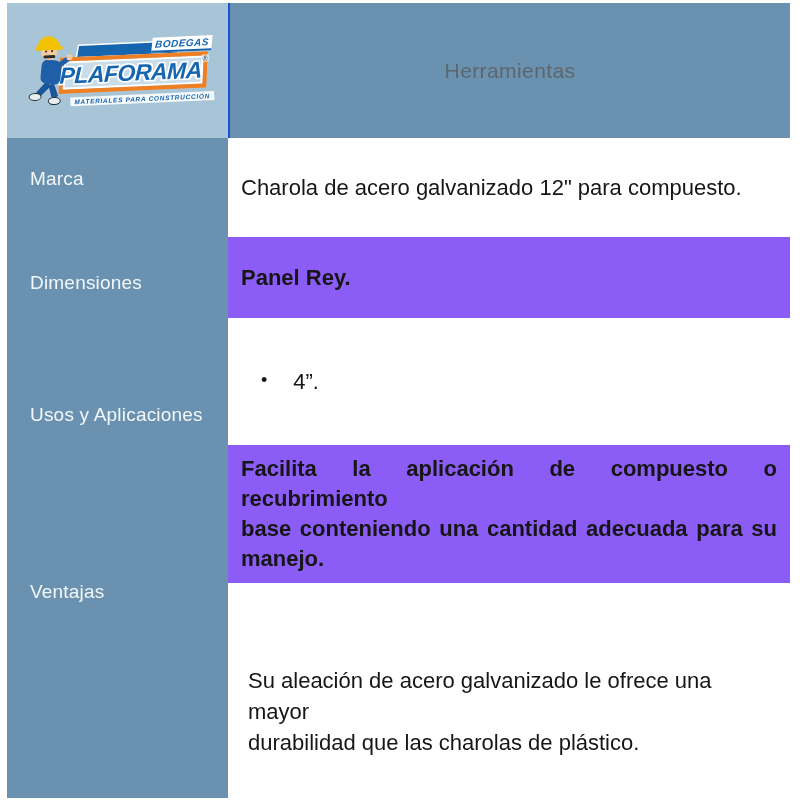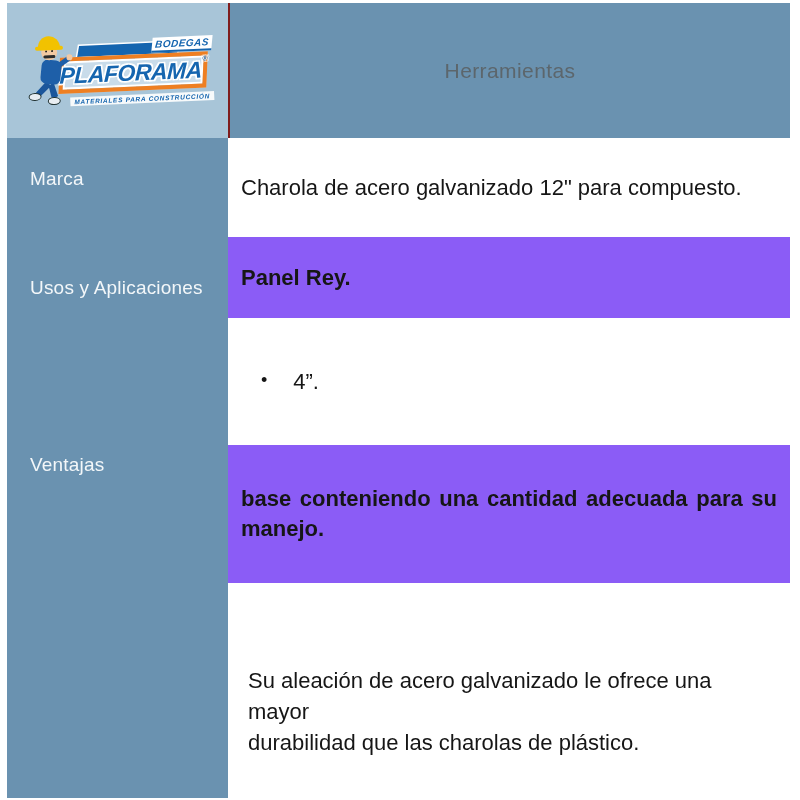--- a/index.html
+++ b/index.html
@@ -21,21 +21,21 @@
   .label-row {
     display:flex; align-items:center; padding-left:23px; box-sizing:border-box;
     color:#f3f7f9; font-size:19px; letter-spacing:0.2px;
   }
   .rh1 { height:99px; }  .rh2 { height:81px; }  .rh3 { height:127px; }
   .rh4 { height:138px; } .rh5 { height:215px; }
 
   
   .right-col { position:absolute; left:221px; top:0; width:562px; height:795px; }
   .header-cell {
-    height:135px; background:#6a92b0; border-left:2px solid #7f1d1d; box-sizing:border-box;
+    height:135px; background:#6a92b0; border-left:2px solid #1d4ed8; box-sizing:border-box;
     display:flex; align-items:center; justify-content:center;
   }
   .header-title { color:#5c666c; font-size:21px; letter-spacing:0.4px; }
   .vrow {
     box-sizing:border-box; display:flex; align-items:center;
     padding:0 13px; font-size:22px; color:#161616;
   }
   .bg-white { background:#ffffff; }
   .bg-gray  { background:#8b5cf6;font-weight:bold; }
 
@@ -123,20 +123,23 @@
           <rect x="13" y="12" width="28" height="4" rx="2" fill="#f2c200"></rect>
           <rect x="25" y="3" width="4" height="6" rx="2" fill="#f2c200"></rect>
         </svg>
       </div>
     </div>
 
     <div class="labels-col">
       <div class="label-row rh2">
         <span>Marca</span>
       </div>
+      <div class="label-row rh3">
+        <span>Dimensiones</span>
+      </div>
       <div class="label-row rh4">
         <span>Usos y Aplicaciones</span>
       </div>
       <div class="label-row rh5">
         <span>Ventajas</span>
       </div>
     </div>
   </div>
 
   <div class="right-col">
@@ -151,20 +154,21 @@
     <div class="vrow rh2 bg-gray">
       <span>Panel Rey.</span>
     </div>
 
     <div class="vrow rh3 bg-white bullet-row">
       <span class="bullet-marker">•</span>
       <span>4”.</span>
     </div>
 
     <div class="vrow rh4 bg-gray para">
+      <div class="pline jline">Facilita la aplicación de compuesto o recubrimiento</div>
       <div class="pline jline">base conteniendo una cantidad adecuada para su</div>
       <div class="pline">manejo.</div>
     </div>
 
     <div class="vrow rh5 bg-white para ventajas-row">
       <div class="pline">Su aleación de acero galvanizado le ofrece una mayor</div>
       <div class="pline">durabilidad que las charolas de plástico.</div>
     </div>
   </div>
 

